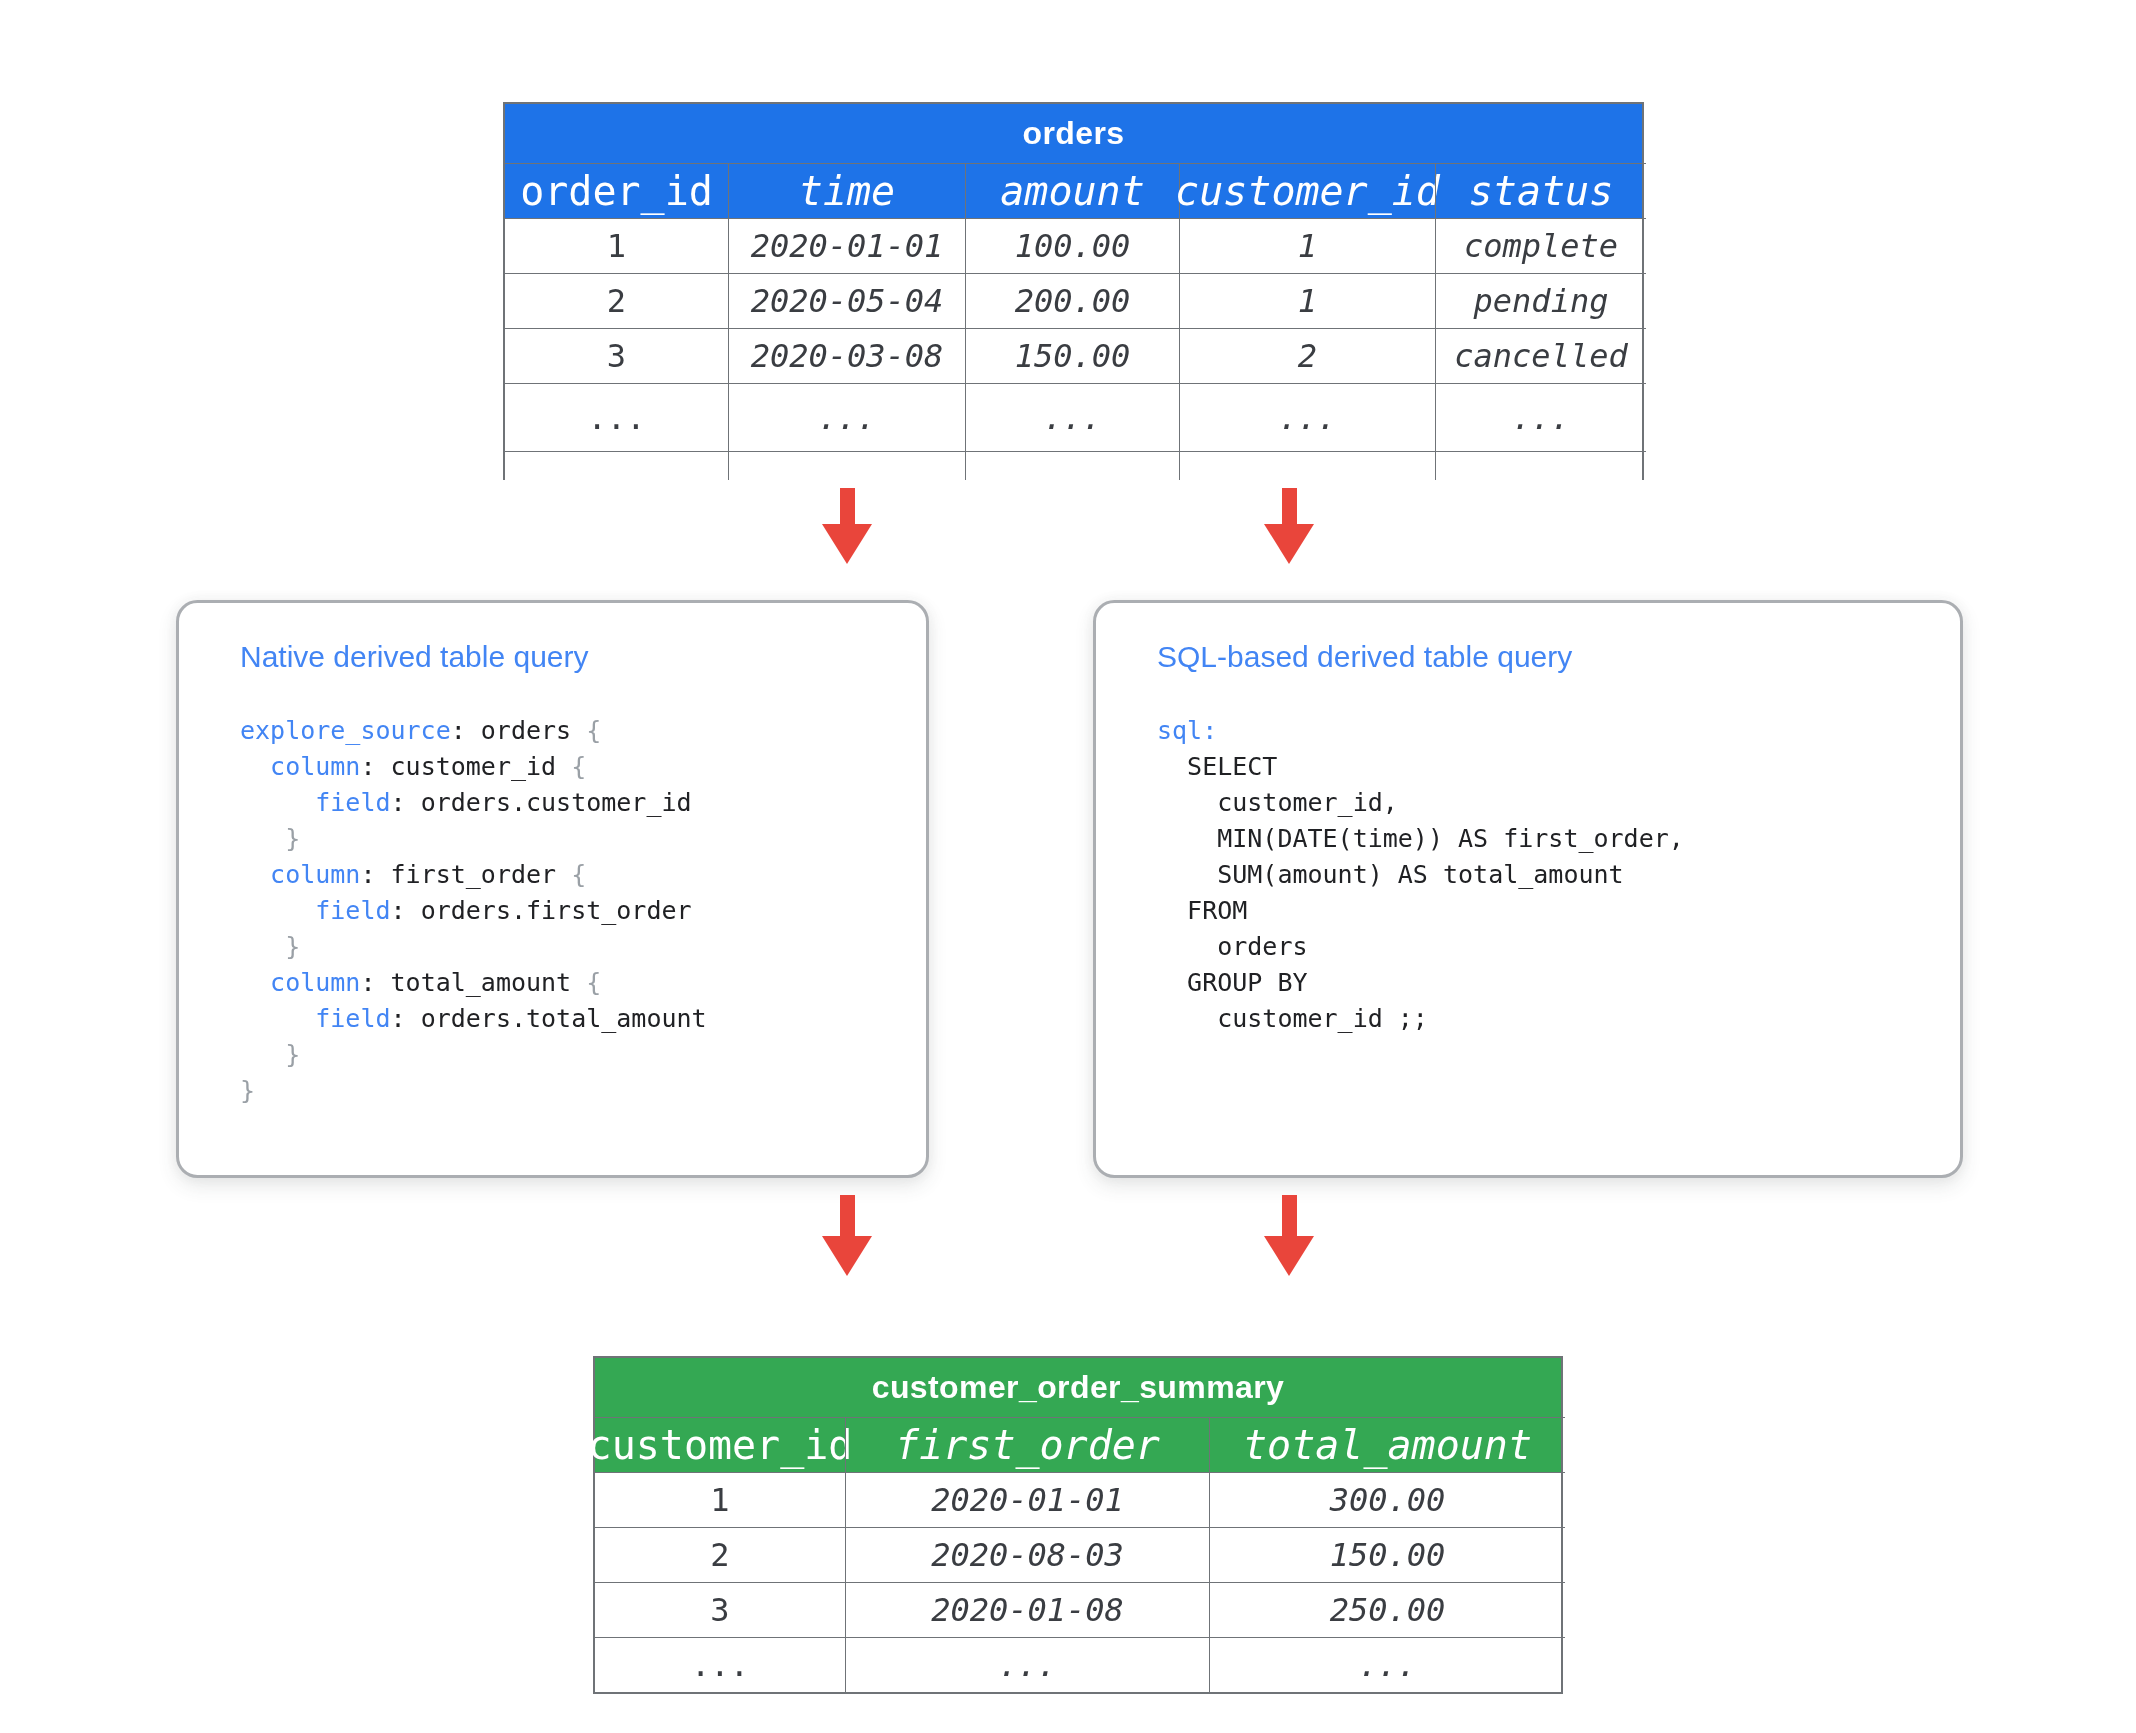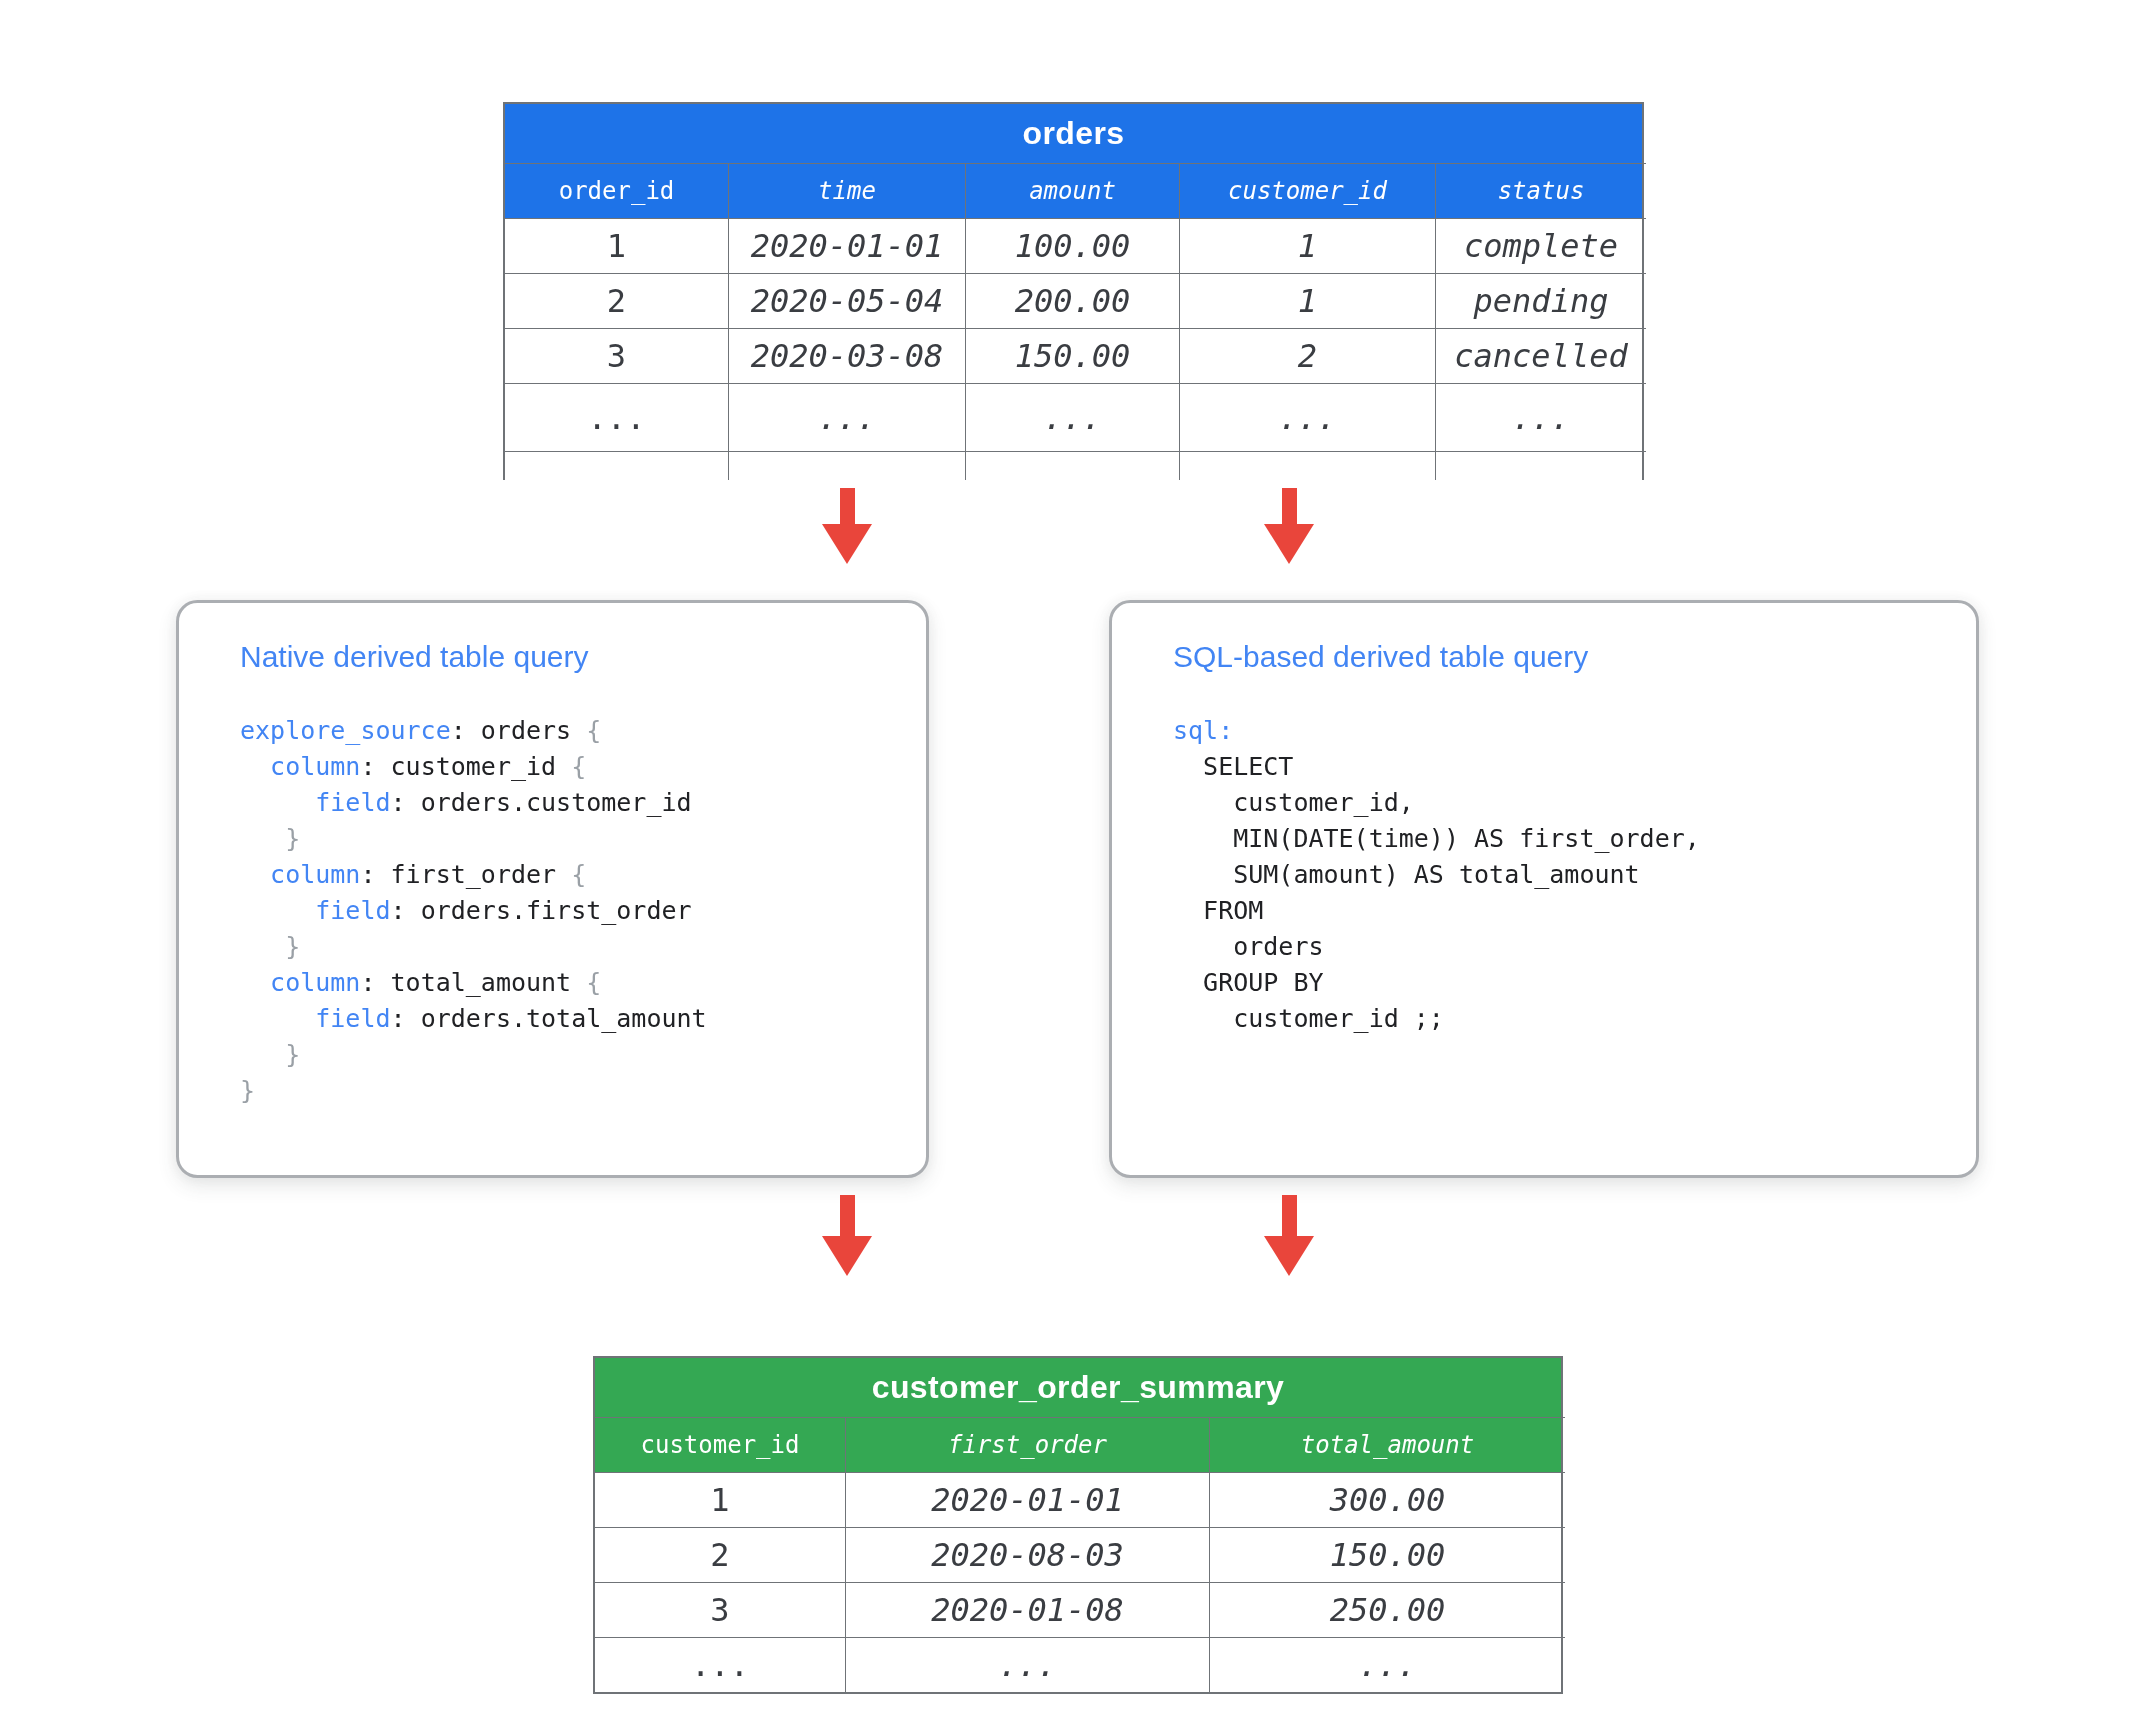--- a/index.html
+++ b/index.html
@@ -35,21 +35,21 @@
   .sg{ grid-template-columns:250px 364px 356px; }
   .cell{
     display:flex; align-items:center; justify-content:center;
     font-family:"DejaVu Sans Mono", monospace;
     font-size:32px; color:var(--celltext);
     border-top:1.8px solid var(--border);
     height:55px;
   }
   .cell + .cell{ border-left:1.8px solid var(--border);font-style:italic; }
   .hrow .cell{ color:#ffffff; border-top:1.8px solid var(--border); }
-  .cell.hdr{ font-size:24px; }
+  .cell.hdr{ font-size:40px; }
   .cell.dots{ height:68px; }
   .sdots .cell{ height:55px; }
   .partial .cell{ height:28.5px; }
   .botborder{ border-bottom:2.7px solid var(--border); }
 
   
   .arrow{ width:50px; }
   .arrow .shaft{ width:15px; margin:0 auto; background:var(--red); }
   .arrow .head{
     width:0; height:0; margin:0 auto;
@@ -135,21 +135,21 @@
 <div class="abs arrow" style="left:1264px; top:488px;">
   <div class="shaft" style="height:36px;"></div>
   <div class="head"></div>
 </div>
 
 <div class="abs qbox" style="left:176px; top:600px; width:753px; height:578px;">
   <div class="qtitle">Native derived table query</div>
   <div class="code"><div class="code-line"><span class="tok-kw">explore_source</span><span class="tok-pl">: orders </span><span class="tok-br">{</span></div><div class="code-line"><span class="tok-pl">  </span><span class="tok-kw">column</span><span class="tok-pl">: customer_id </span><span class="tok-br">{</span></div><div class="code-line"><span class="tok-pl">     </span><span class="tok-kw">field</span><span class="tok-pl">: orders.customer_id</span></div><div class="code-line"><span class="tok-pl">   </span><span class="tok-br">}</span></div><div class="code-line"><span class="tok-pl">  </span><span class="tok-kw">column</span><span class="tok-pl">: first_order </span><span class="tok-br">{</span></div><div class="code-line"><span class="tok-pl">     </span><span class="tok-kw">field</span><span class="tok-pl">: orders.first_order</span></div><div class="code-line"><span class="tok-pl">   </span><span class="tok-br">}</span></div><div class="code-line"><span class="tok-pl">  </span><span class="tok-kw">column</span><span class="tok-pl">: total_amount </span><span class="tok-br">{</span></div><div class="code-line"><span class="tok-pl">     </span><span class="tok-kw">field</span><span class="tok-pl">: orders.total_amount</span></div><div class="code-line"><span class="tok-pl">   </span><span class="tok-br">}</span></div><div class="code-line"><span class="tok-br">}</span></div></div>
 </div>
 
-<div class="abs qbox" style="left:1093px; top:600px; width:870px; height:578px;margin-left:16px;">
+<div class="abs qbox" style="left:1093px; top:600px; width:870px; height:578px;">
   <div class="qtitle">SQL-based derived table query</div>
   <div class="code"><div class="code-line"><span class="tok-kw">sql:</span></div><div class="code-line"><span class="tok-pl">  SELECT</span></div><div class="code-line"><span class="tok-pl">    customer_id,</span></div><div class="code-line"><span class="tok-pl">    MIN(DATE(time)) AS first_order,</span></div><div class="code-line"><span class="tok-pl">    SUM(amount) AS total_amount</span></div><div class="code-line"><span class="tok-pl">  FROM</span></div><div class="code-line"><span class="tok-pl">    orders</span></div><div class="code-line"><span class="tok-pl">  GROUP BY</span></div><div class="code-line"><span class="tok-pl">    customer_id ;;</span></div></div>
 </div>
 
 <div class="abs arrow" style="left:822px; top:1195px;">
   <div class="shaft" style="height:41px;"></div>
   <div class="head"></div>
 </div>
 <div class="abs arrow" style="left:1264px; top:1195px;">
   <div class="shaft" style="height:41px;"></div>

